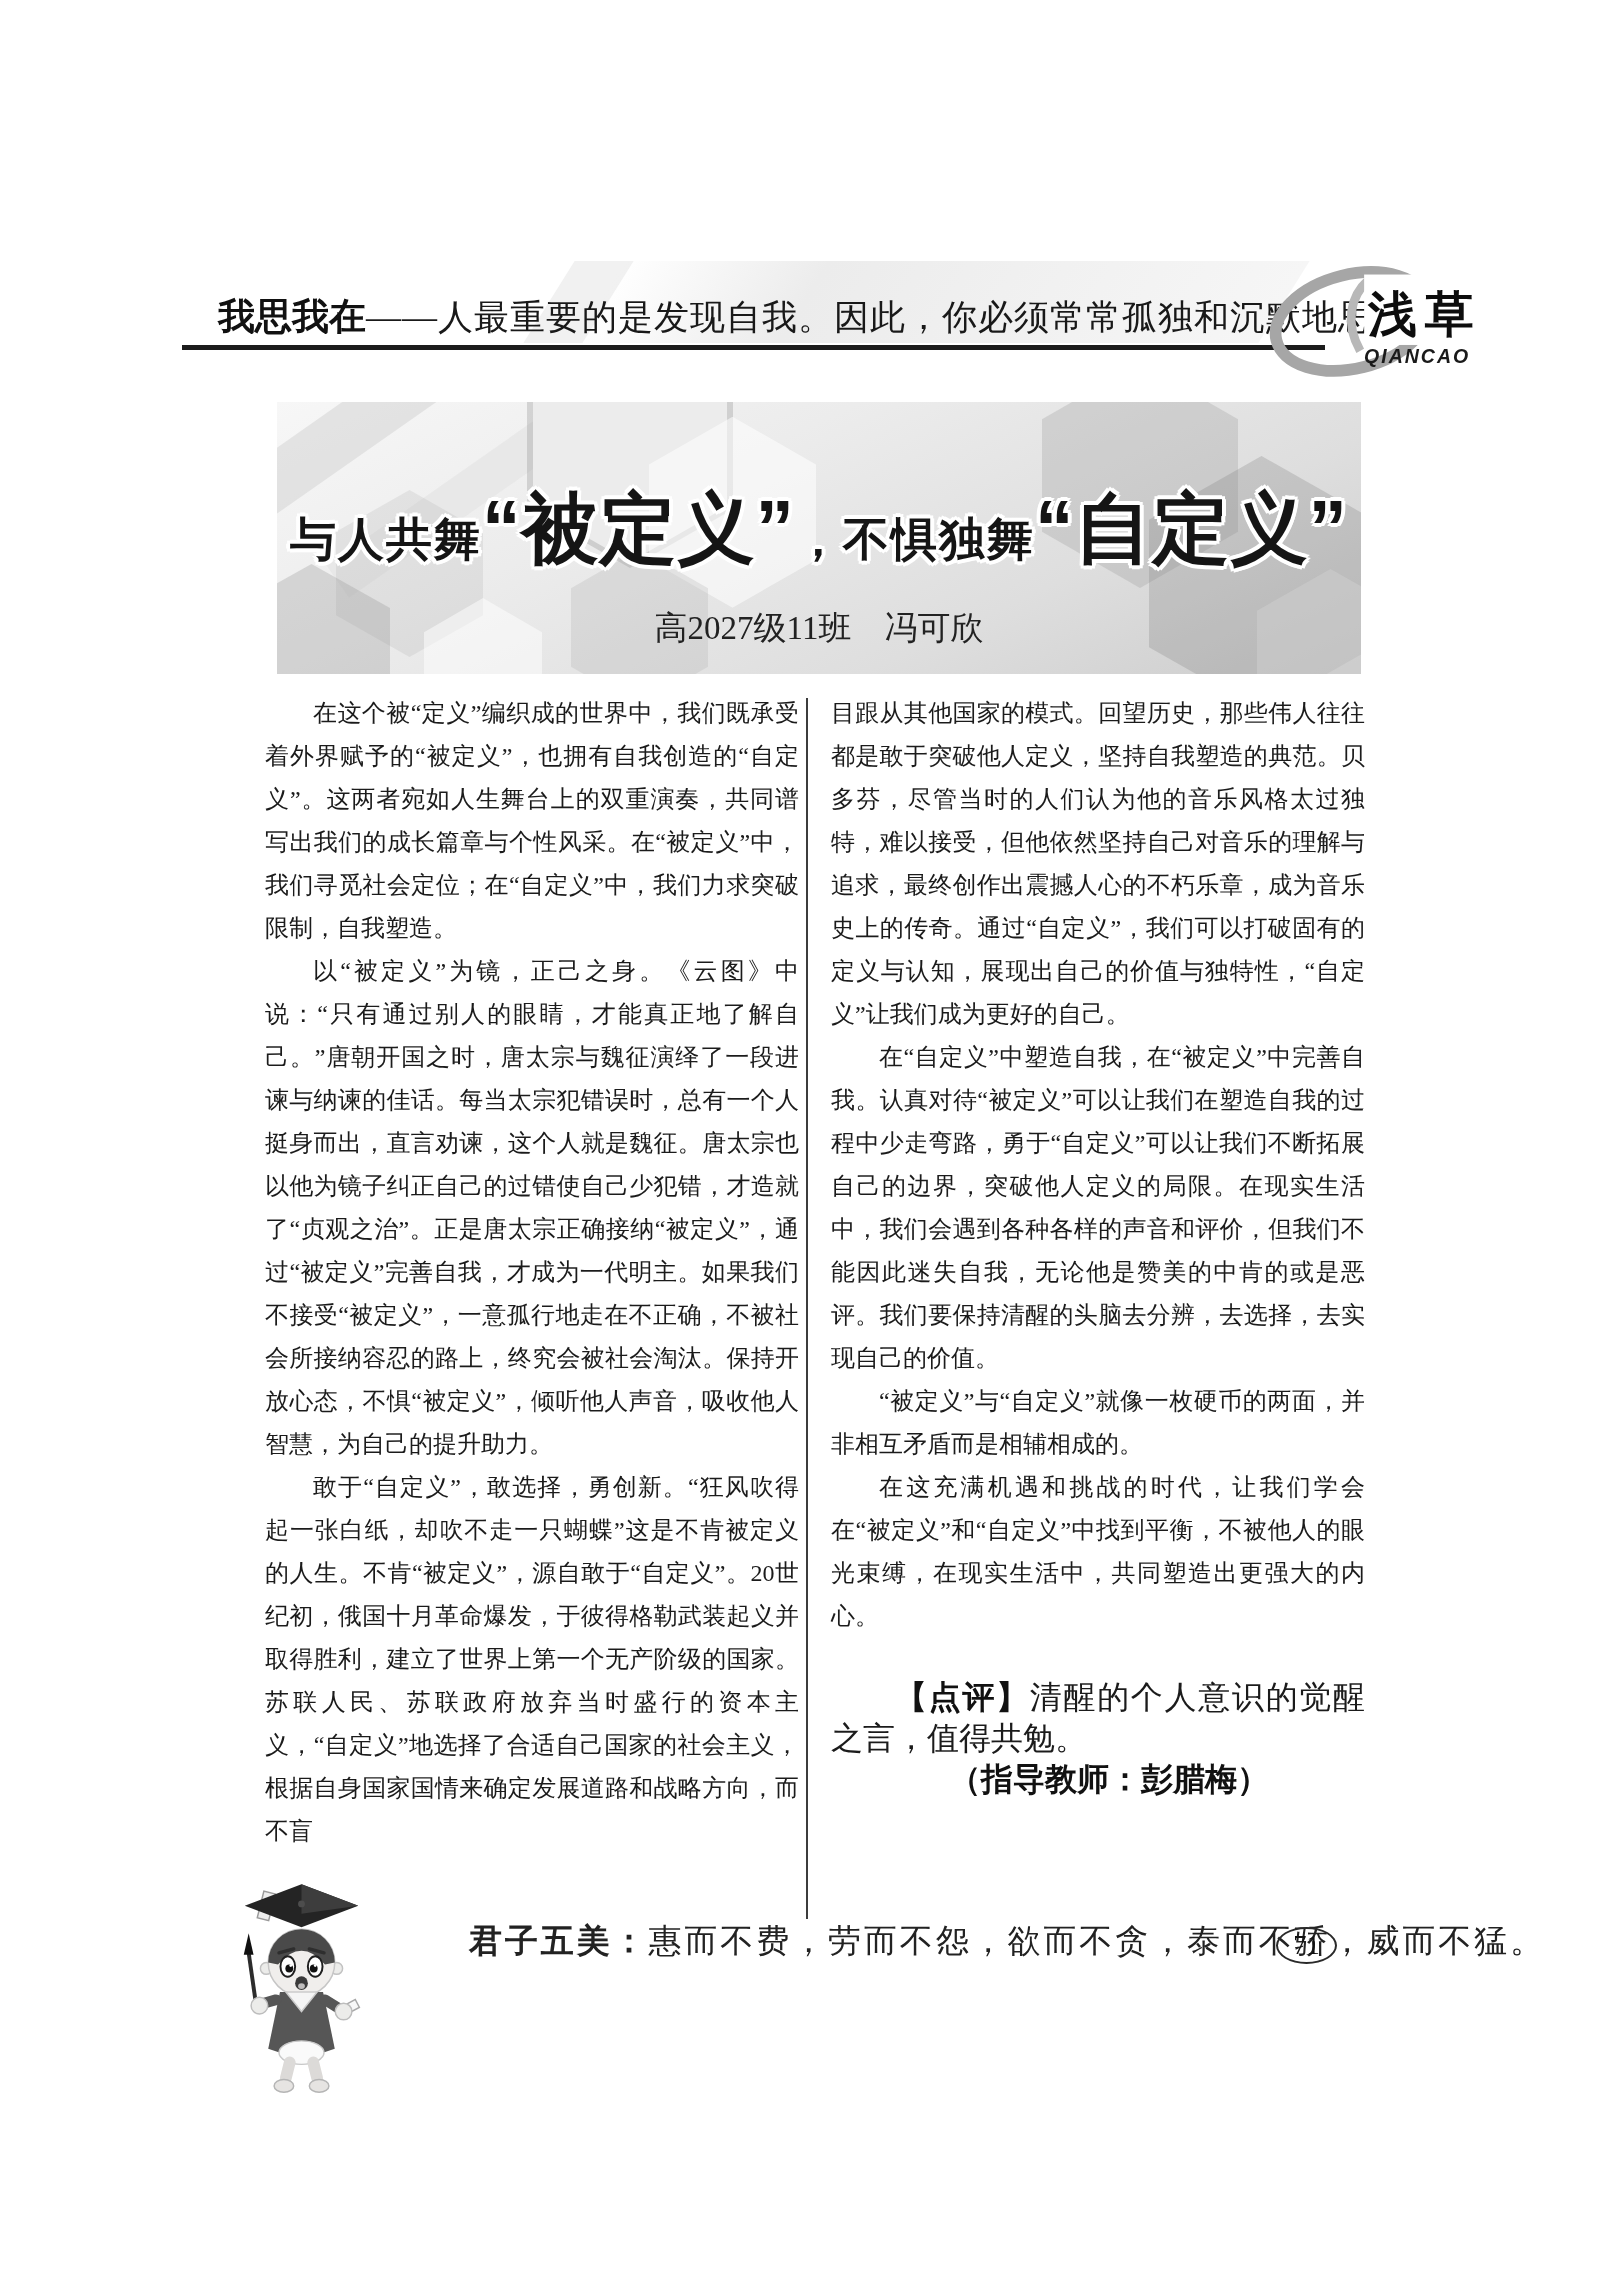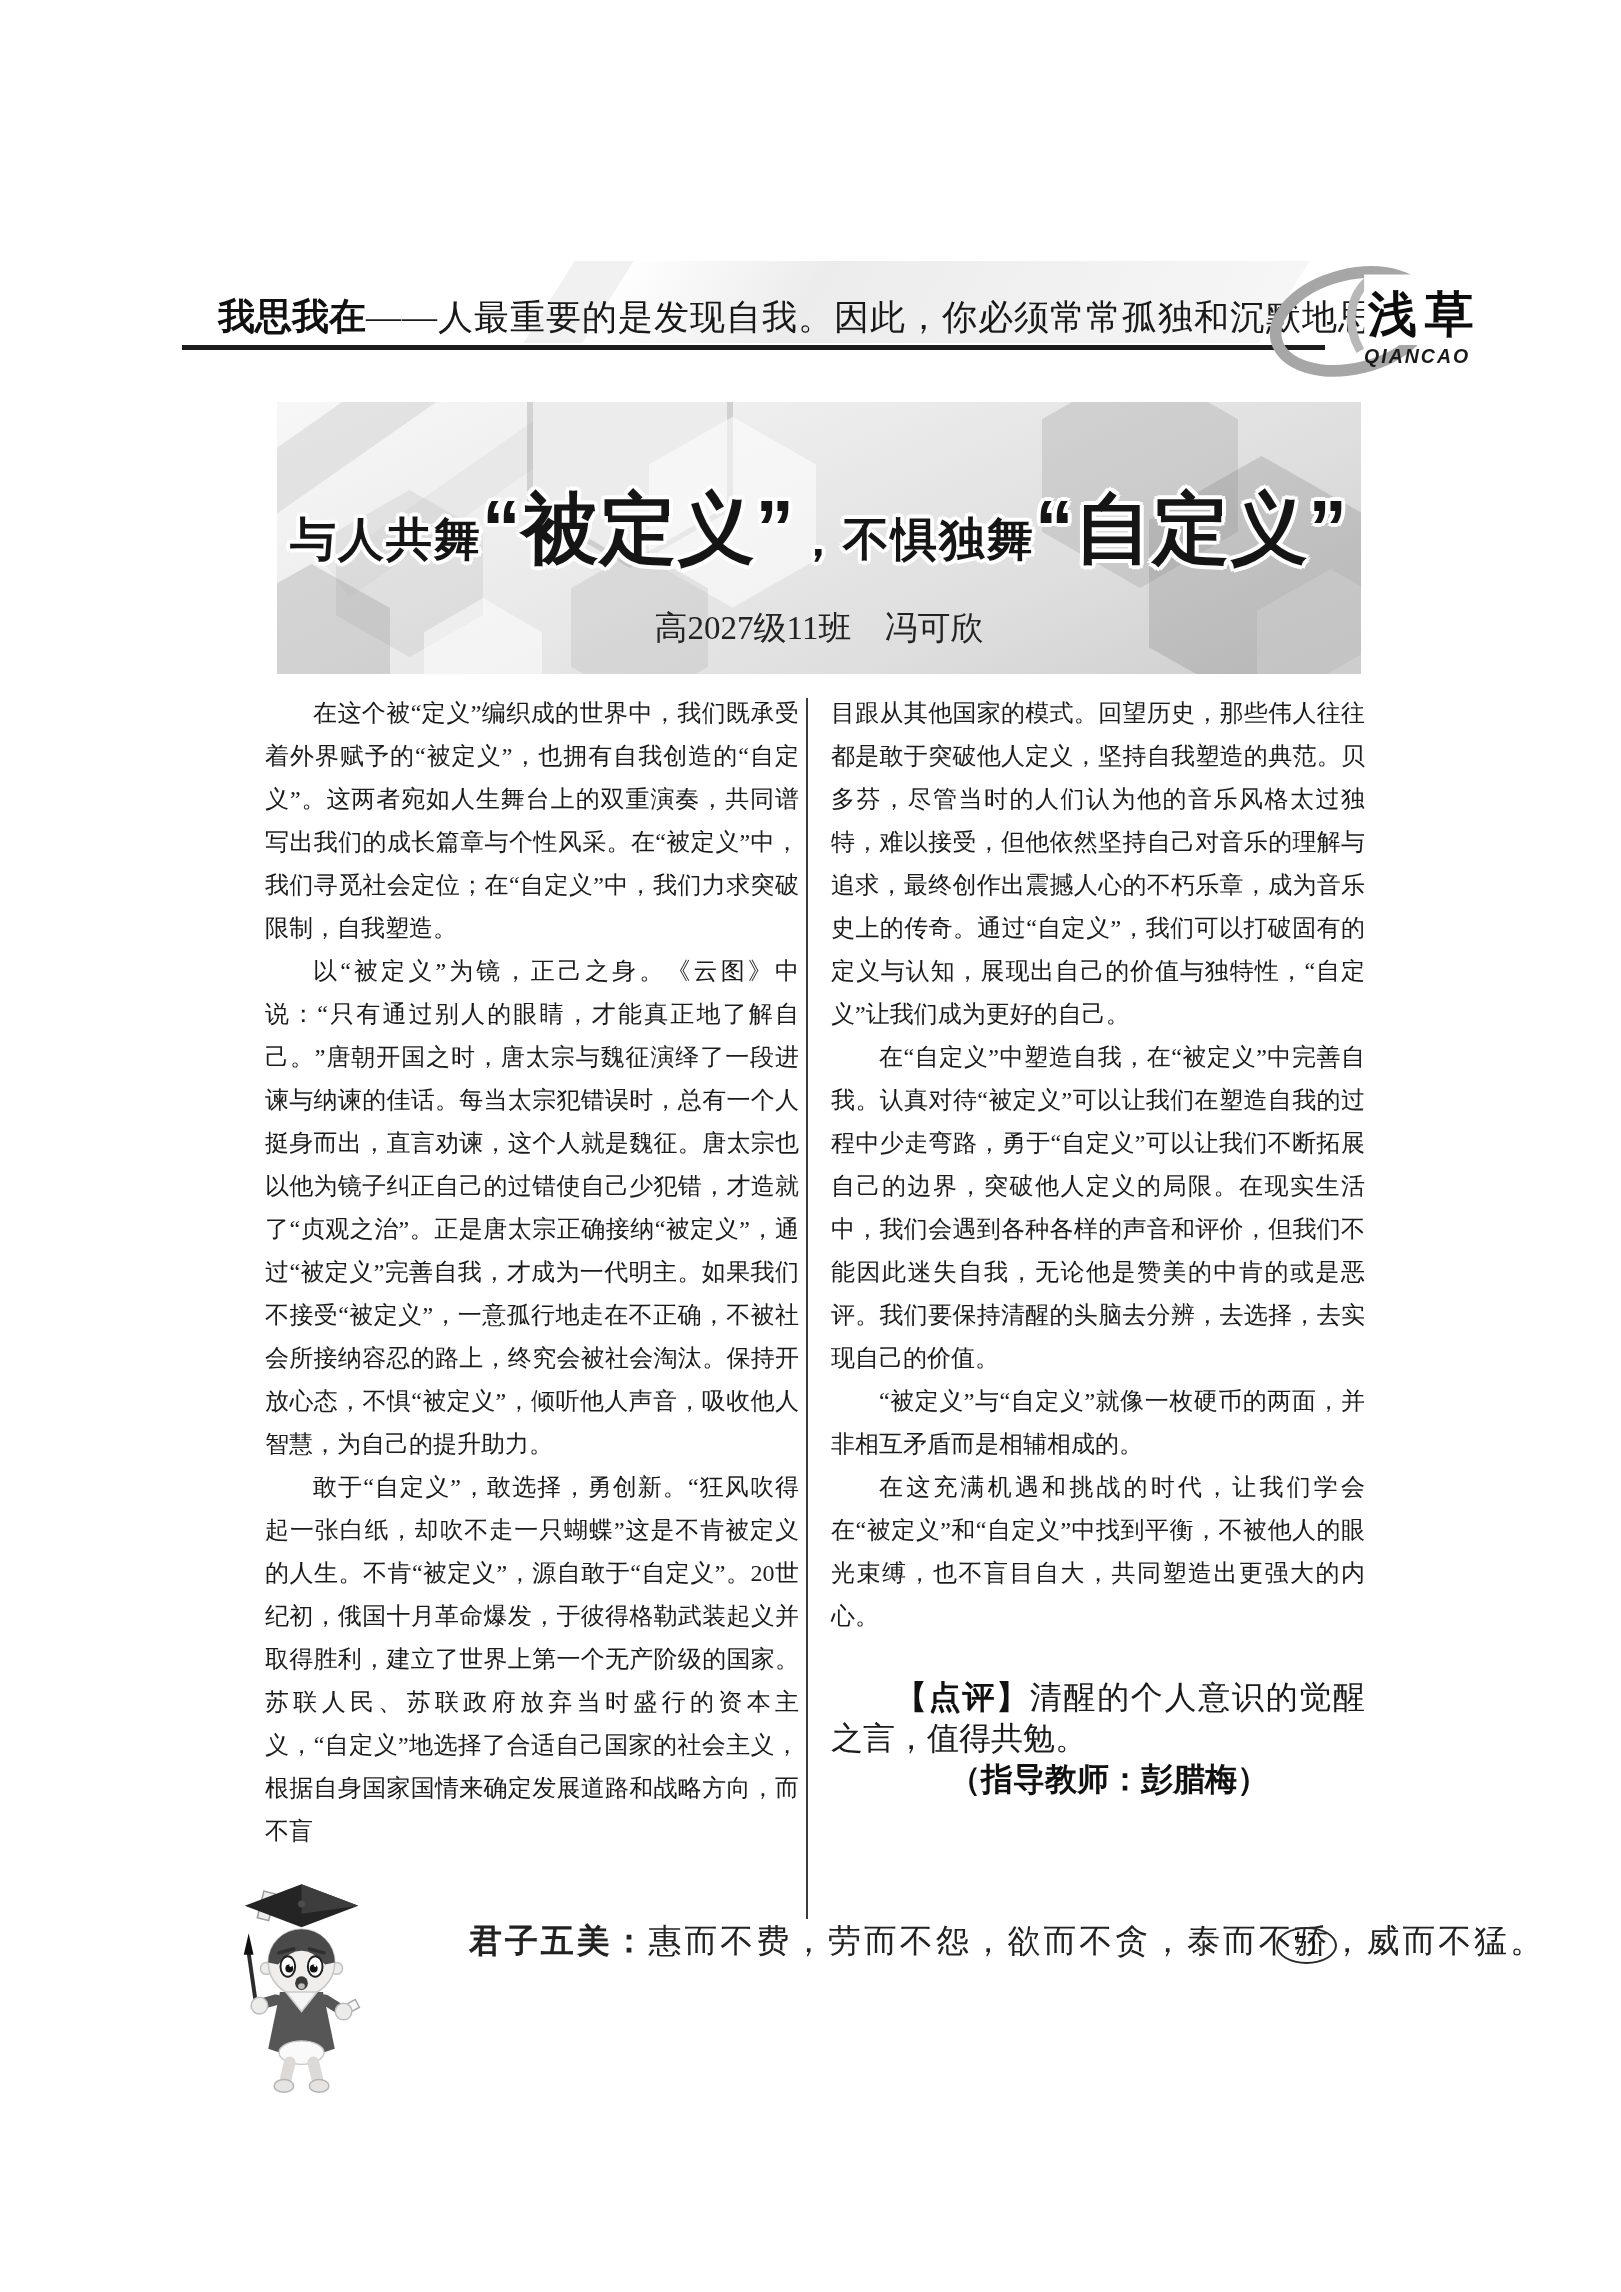--- a/index.html
+++ b/index.html
@@ -101,21 +101,21 @@
   <div class="col col-left">
     <p>在这个被“定义”编织成的世界中，我们既承受着外界赋予的“被定义”，也拥有自我创造的“自定义”。这两者宛如人生舞台上的双重演奏，共同谱写出我们的成长篇章与个性风采。在“被定义”中，我们寻觅社会定位；在“自定义”中，我们力求突破限制，自我塑造。</p>
     <p>以“被定义”为镜，正己之身。《云图》中说：“只有通过别人的眼睛，才能真正地了解自己。”唐朝开国之时，唐太宗与魏征演绎了一段进谏与纳谏的佳话。每当太宗犯错误时，总有一个人挺身而出，直言劝谏，这个人就是魏征。唐太宗也以他为镜子纠正自己的过错使自己少犯错，才造就了“贞观之治”。正是唐太宗正确接纳“被定义”，通过“被定义”完善自我，才成为一代明主。如果我们不接受“被定义”，一意孤行地走在不正确，不被社会所接纳容忍的路上，终究会被社会淘汰。保持开放心态，不惧“被定义”，倾听他人声音，吸收他人智慧，为自己的提升助力。</p>
     <p>敢于“自定义”，敢选择，勇创新。“狂风吹得起一张白纸，却吹不走一只蝴蝶”这是不肯被定义的人生。不肯“被定义”，源自敢于“自定义”。20世纪初，俄国十月革命爆发，于彼得格勒武装起义并取得胜利，建立了世界上第一个无产阶级的国家。苏联人民、苏联政府放弃当时盛行的资本主义，“自定义”地选择了合适自己国家的社会主义，根据自身国家国情来确定发展道路和战略方向，而不盲</p>
   </div>
 
   <div class="col col-right">
     <p class="no-indent">目跟从其他国家的模式。回望历史，那些伟人往往都是敢于突破他人定义，坚持自我塑造的典范。贝多芬，尽管当时的人们认为他的音乐风格太过独特，难以接受，但他依然坚持自己对音乐的理解与追求，最终创作出震撼人心的不朽乐章，成为音乐史上的传奇。通过“自定义”，我们可以打破固有的定义与认知，展现出自己的价值与独特性，“自定义”让我们成为更好的自己。</p>
     <p>在“自定义”中塑造自我，在“被定义”中完善自我。认真对待“被定义”可以让我们在塑造自我的过程中少走弯路，勇于“自定义”可以让我们不断拓展自己的边界，突破他人定义的局限。在现实生活中，我们会遇到各种各样的声音和评价，但我们不能因此迷失自我，无论他是赞美的中肯的或是恶评。我们要保持清醒的头脑去分辨，去选择，去实现自己的价值。</p>
     <p>“被定义”与“自定义”就像一枚硬币的两面，并非相互矛盾而是相辅相成的。</p>
-    <p>在这充满机遇和挑战的时代，让我们学会在“被定义”和“自定义”中找到平衡，不被他人的眼光束缚，也不盲目自大，共同塑造出更强大的内心。</p>
+    <p>在这充满机遇和挑战的时代，让我们学会在“被定义”和“自定义”中找到平衡，不被他人的眼光束缚，在现实生活中，共同塑造出更强大的内心。</p>
     <p class="comment">
       <span class="comment-label">【点评】</span><span>清醒的个人意识的觉醒之言，值得共勉。</span><span class="teacher">（指导教师：彭腊梅）</span>
     </p>
   </div>
 
   <div class="mascot">
     <svg width="137" height="211" viewBox="0 0 140 215">
       <rect x="28" y="8" width="12" height="28" fill="#ededed" stroke="#9a9a9a" stroke-width="1.5" transform="rotate(14 34 22)"></rect>
       <polygon points="70,0 128,22 70,44 12,22" fill="#242424"></polygon>
       <polygon points="70,0 128,22 70,30" fill="#3d3d3d"></polygon>

